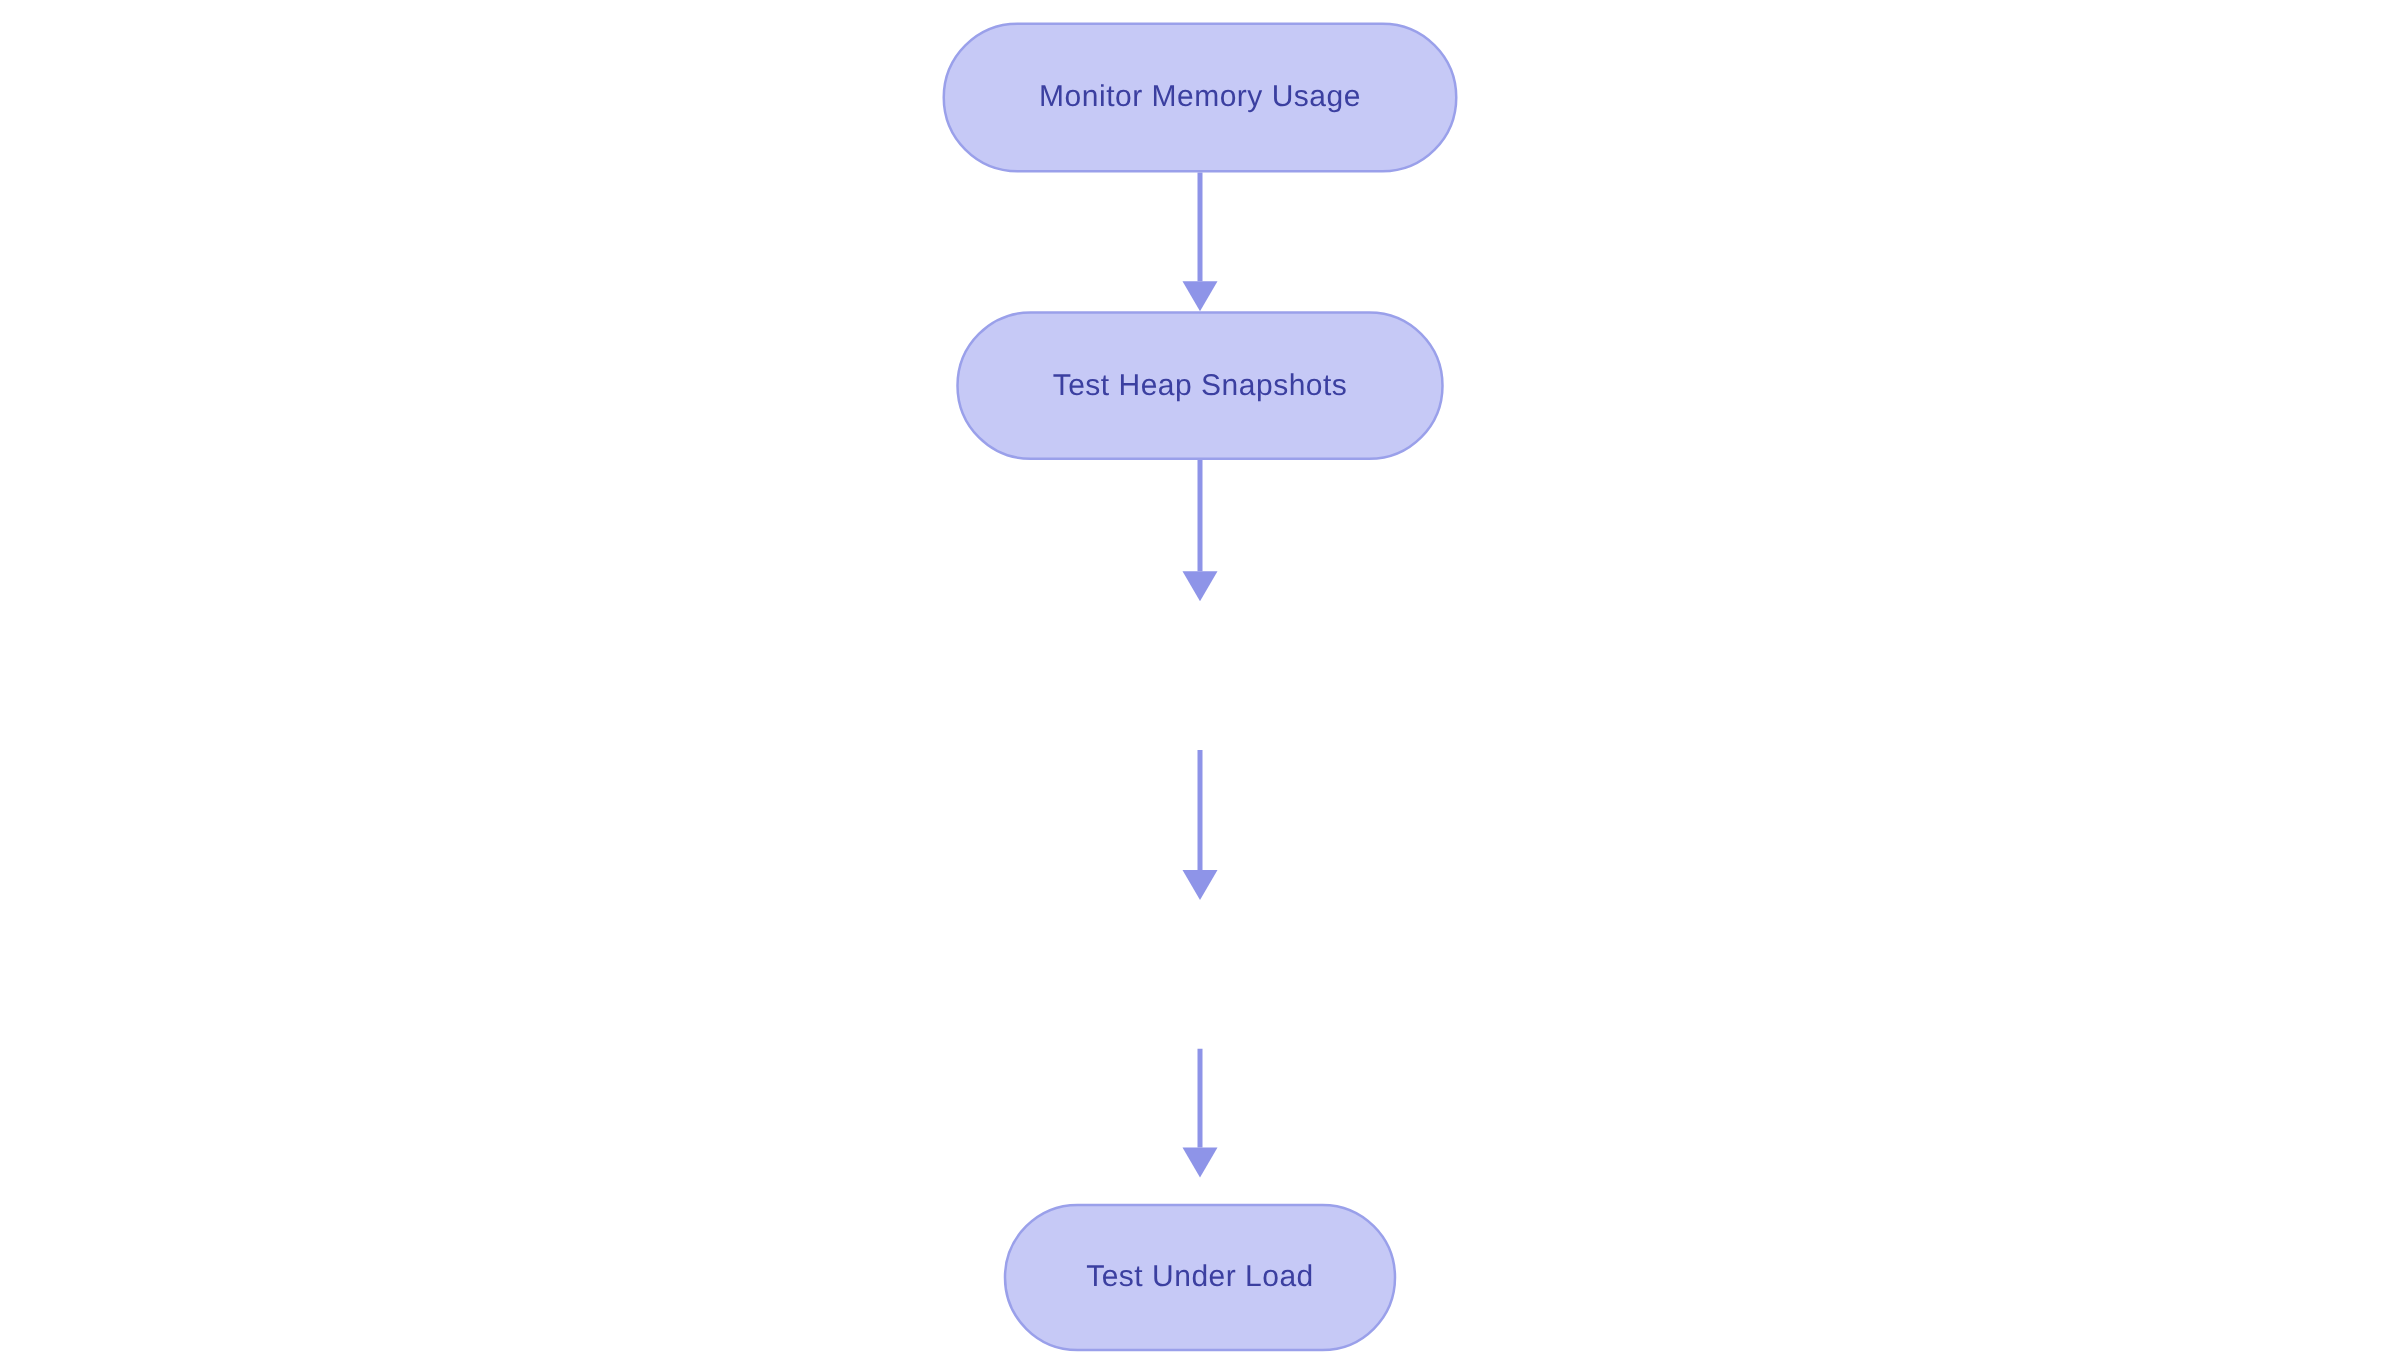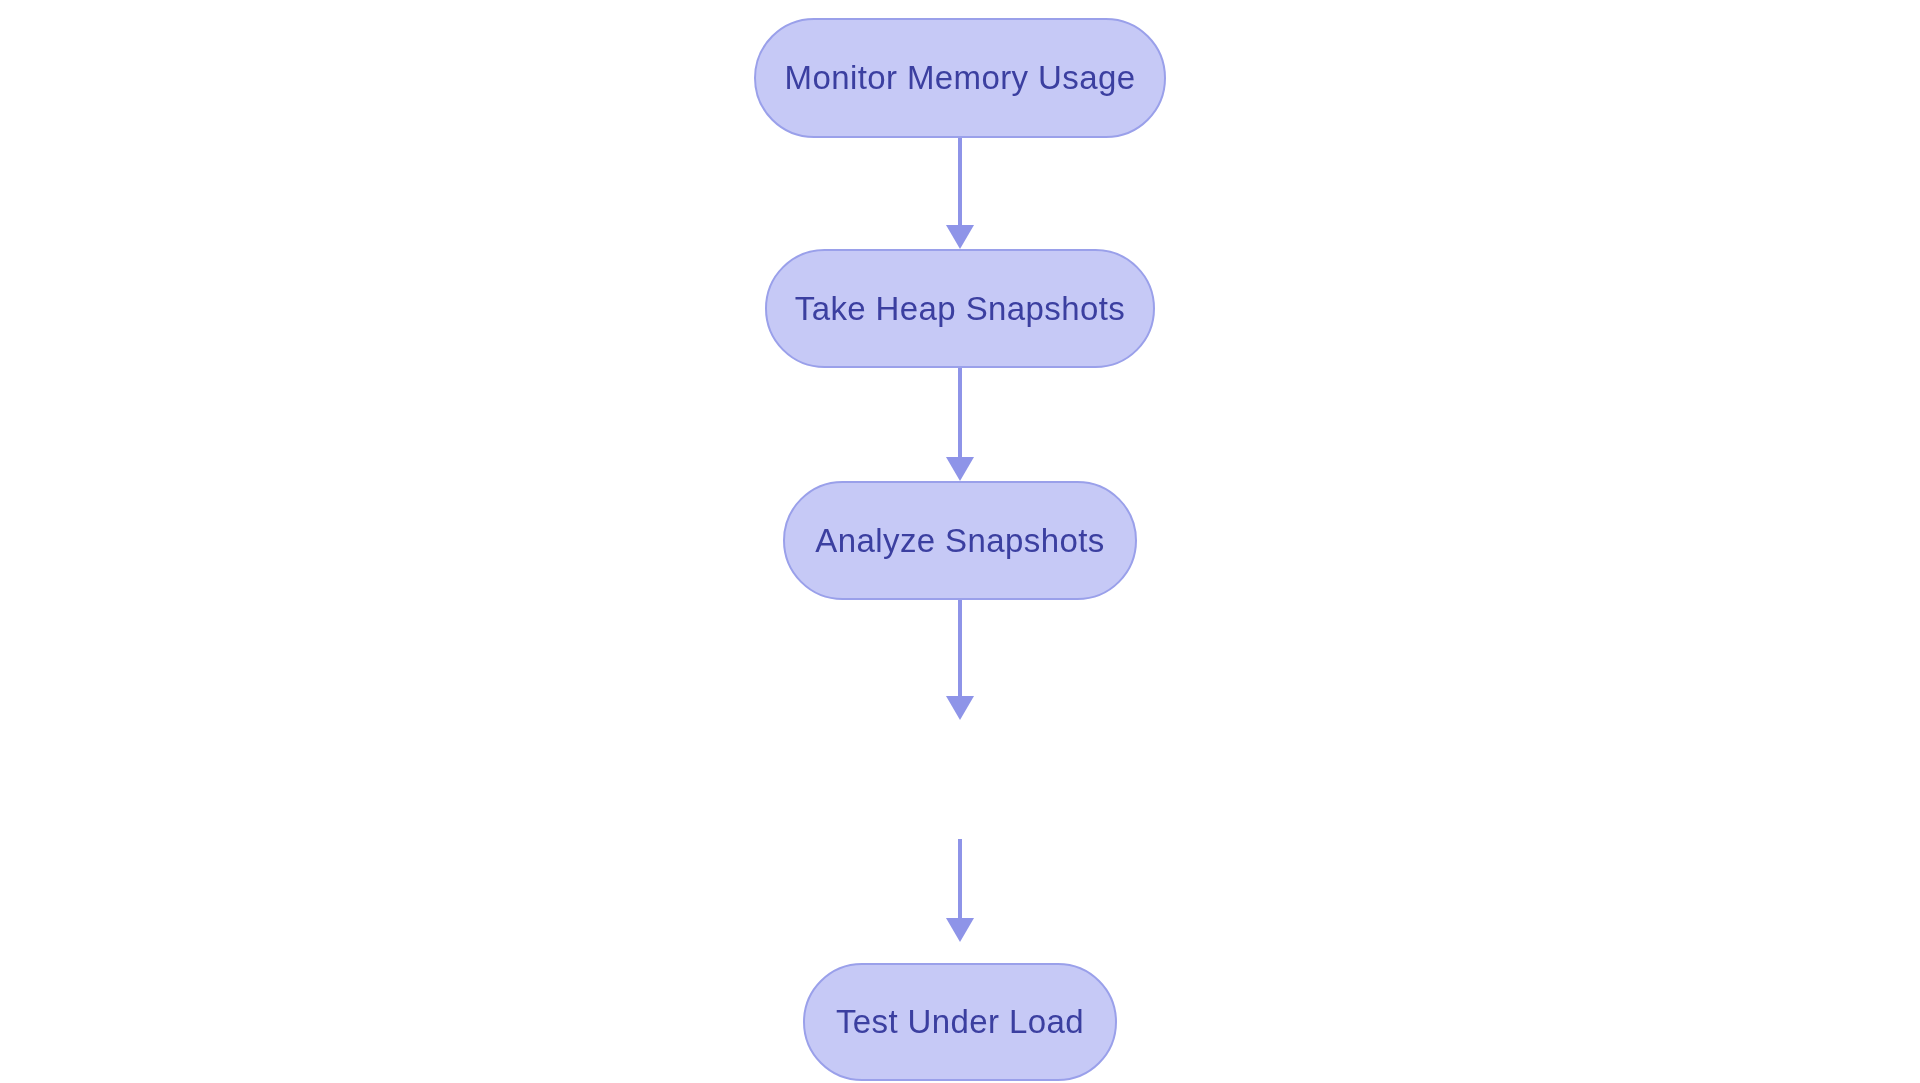--- a/index.html
+++ b/index.html
@@ -18,21 +18,21 @@
     position: absolute;
     inset: 0;
   }
   .node {
     position: absolute;
     box-sizing: border-box;
     background: var(--node-fill, #c6c9f6);
     border: 2px solid var(--node-border, #9aa0ea);
     border-radius: 60px;
     color: var(--node-text, #3b3fa0);
-    font-size: 33px;
+    font-size: 24px;
     letter-spacing: 0.4px;
     display: flex;
     align-items: center;
     justify-content: center;
     white-space: nowrap;
   }
   .node-1 { left: 754px; top: 18px;  width: 412px; height: 120px; }
   .node-2 { left: 765px; top: 249px; width: 390px; height: 119px; }
   .node-3 { left: 783px; top: 481px; width: 354px; height: 119px; }
   .node-4 { left: 737px; top: 720px; width: 446px; height: 119px; }
@@ -71,31 +71,28 @@
   <div class="node node-1">
     <span>Monitor Memory Usage</span>
   </div>
 
   <div class="arrow arrow-1">
     <div class="shaft"></div>
     <div class="head"></div>
   </div>
 
   <div class="node node-2">
-    <span>Take Heap Snapshots</span>
+    <span>Test Heap Snapshots</span>
   </div>
 
   <div class="arrow arrow-2">
     <div class="shaft"></div>
     <div class="head"></div>
   </div>
 
-  <div class="node node-3">
-    <span>Analyze Snapshots</span>
-  </div>
 
   <div class="arrow arrow-3">
     <div class="shaft"></div>
     <div class="head"></div>
   </div>
 
 
   <div class="arrow arrow-4">
     <div class="shaft"></div>
     <div class="head"></div>

